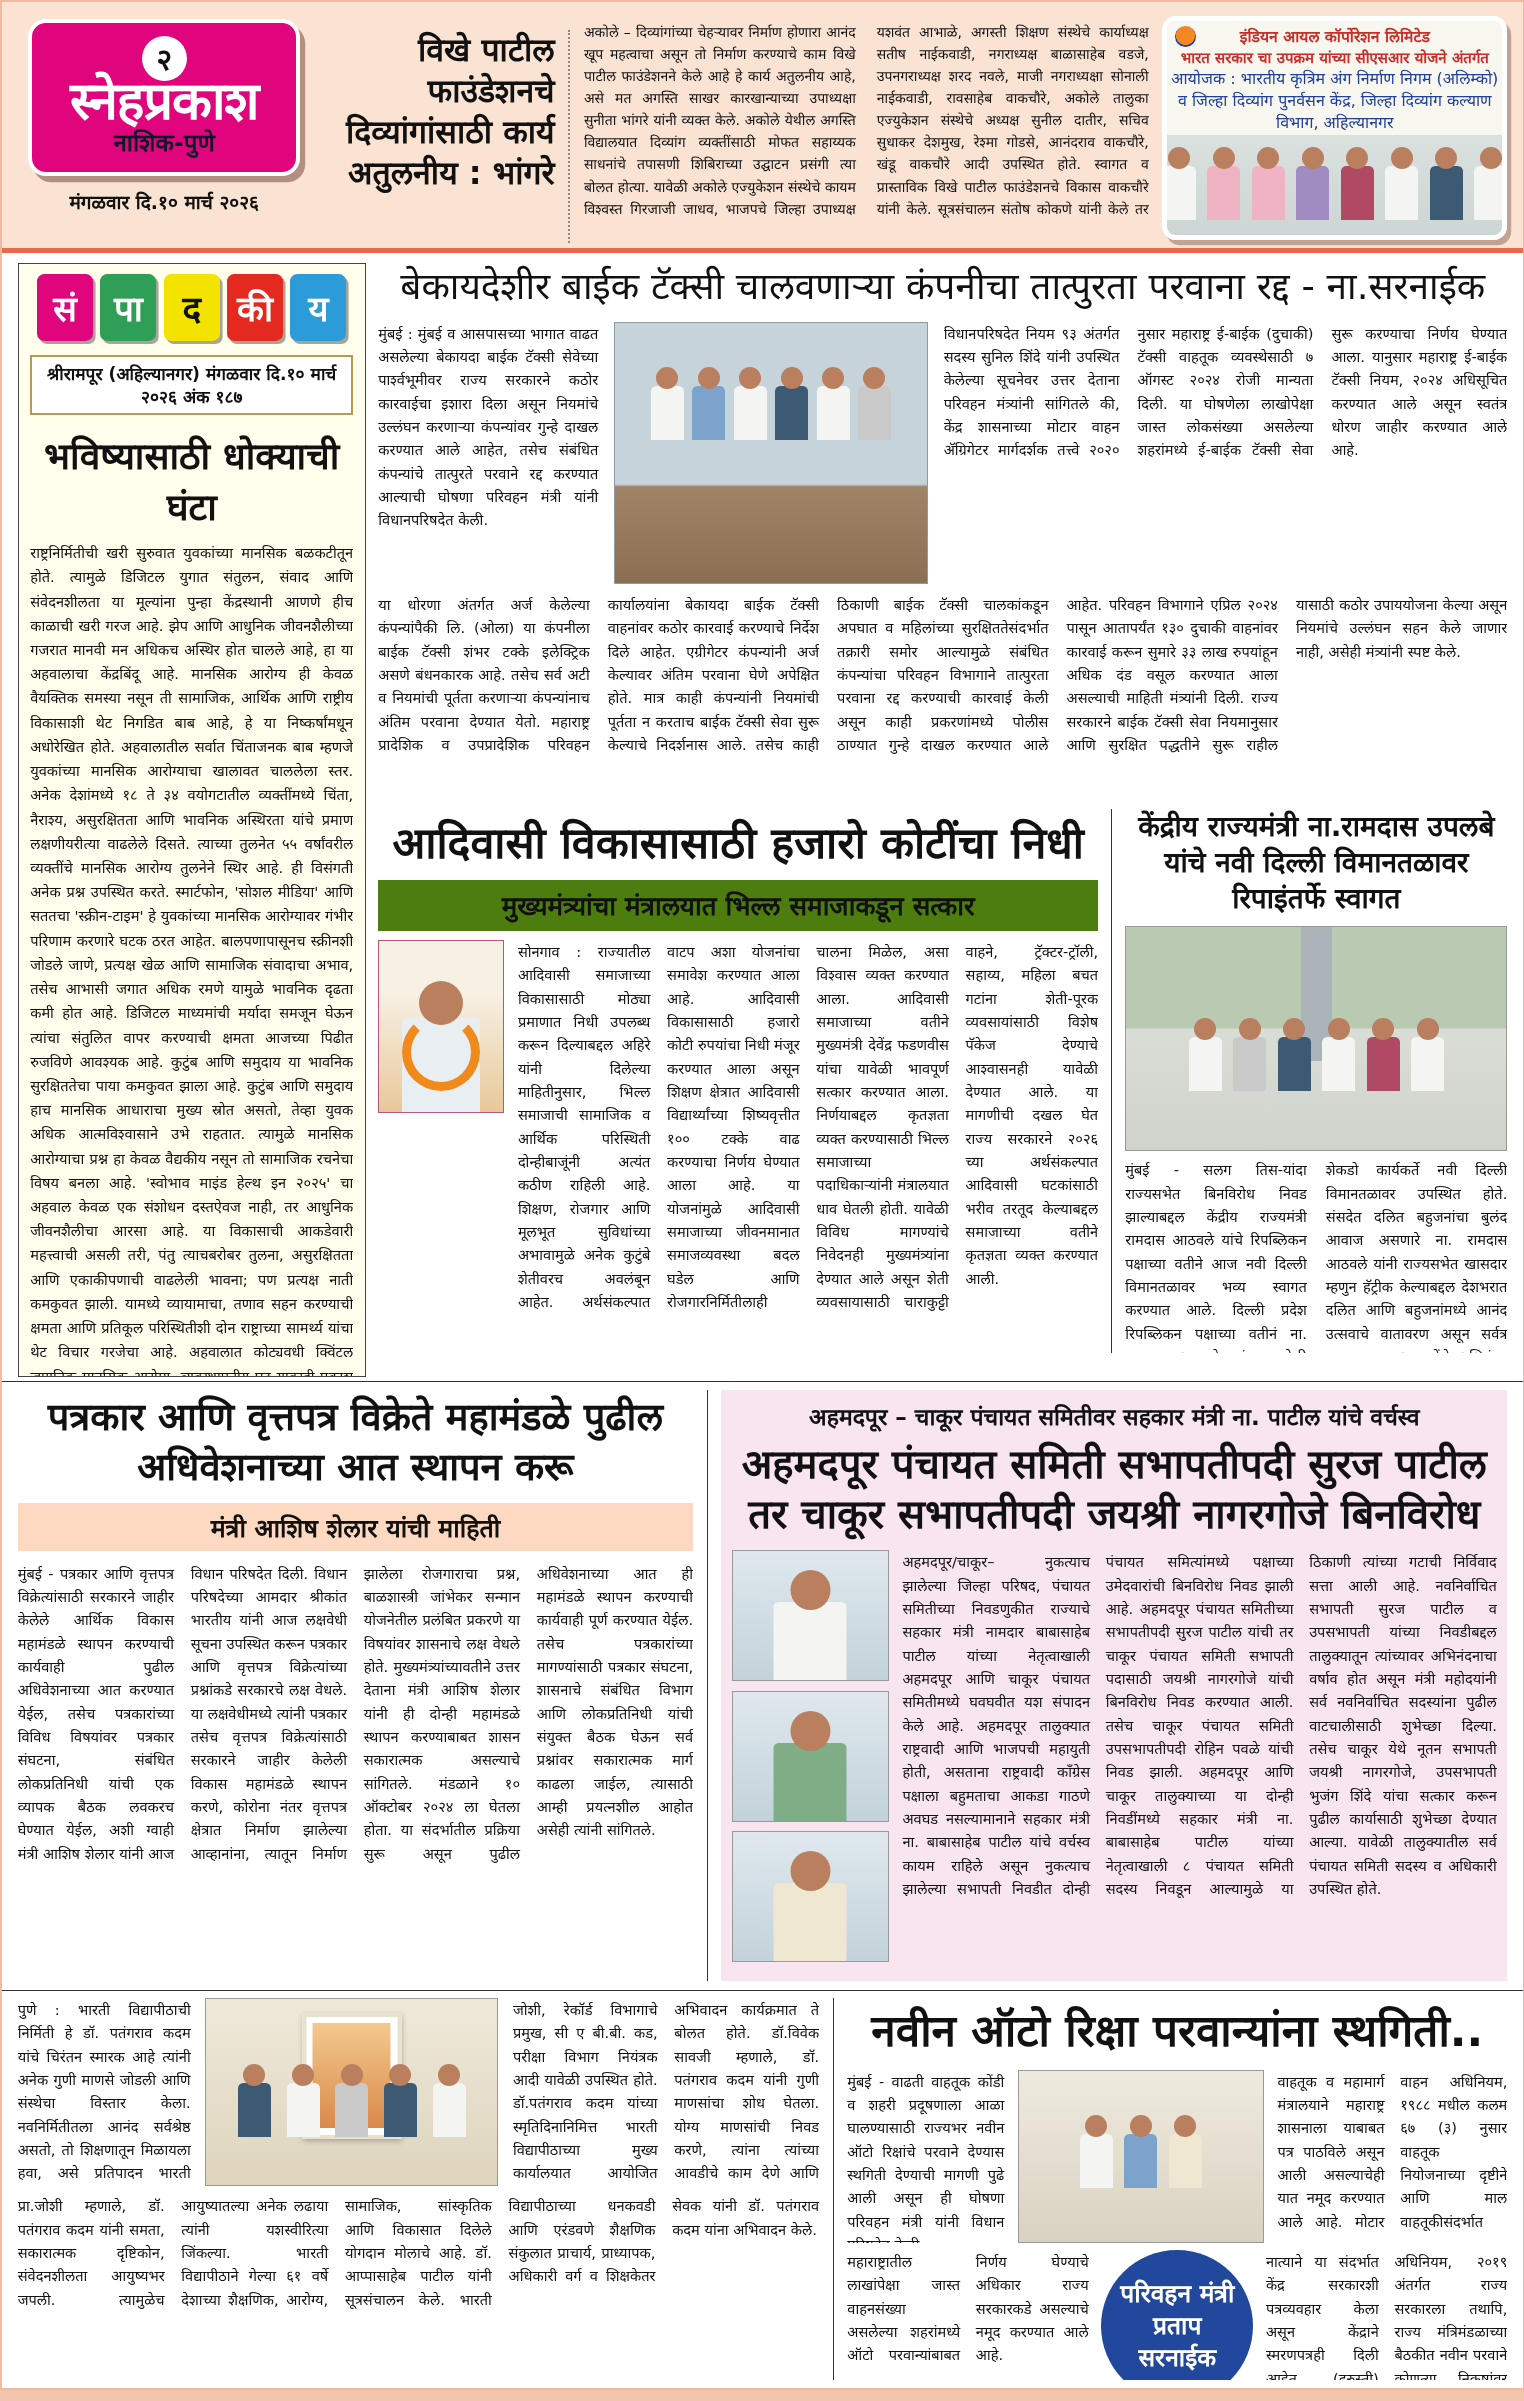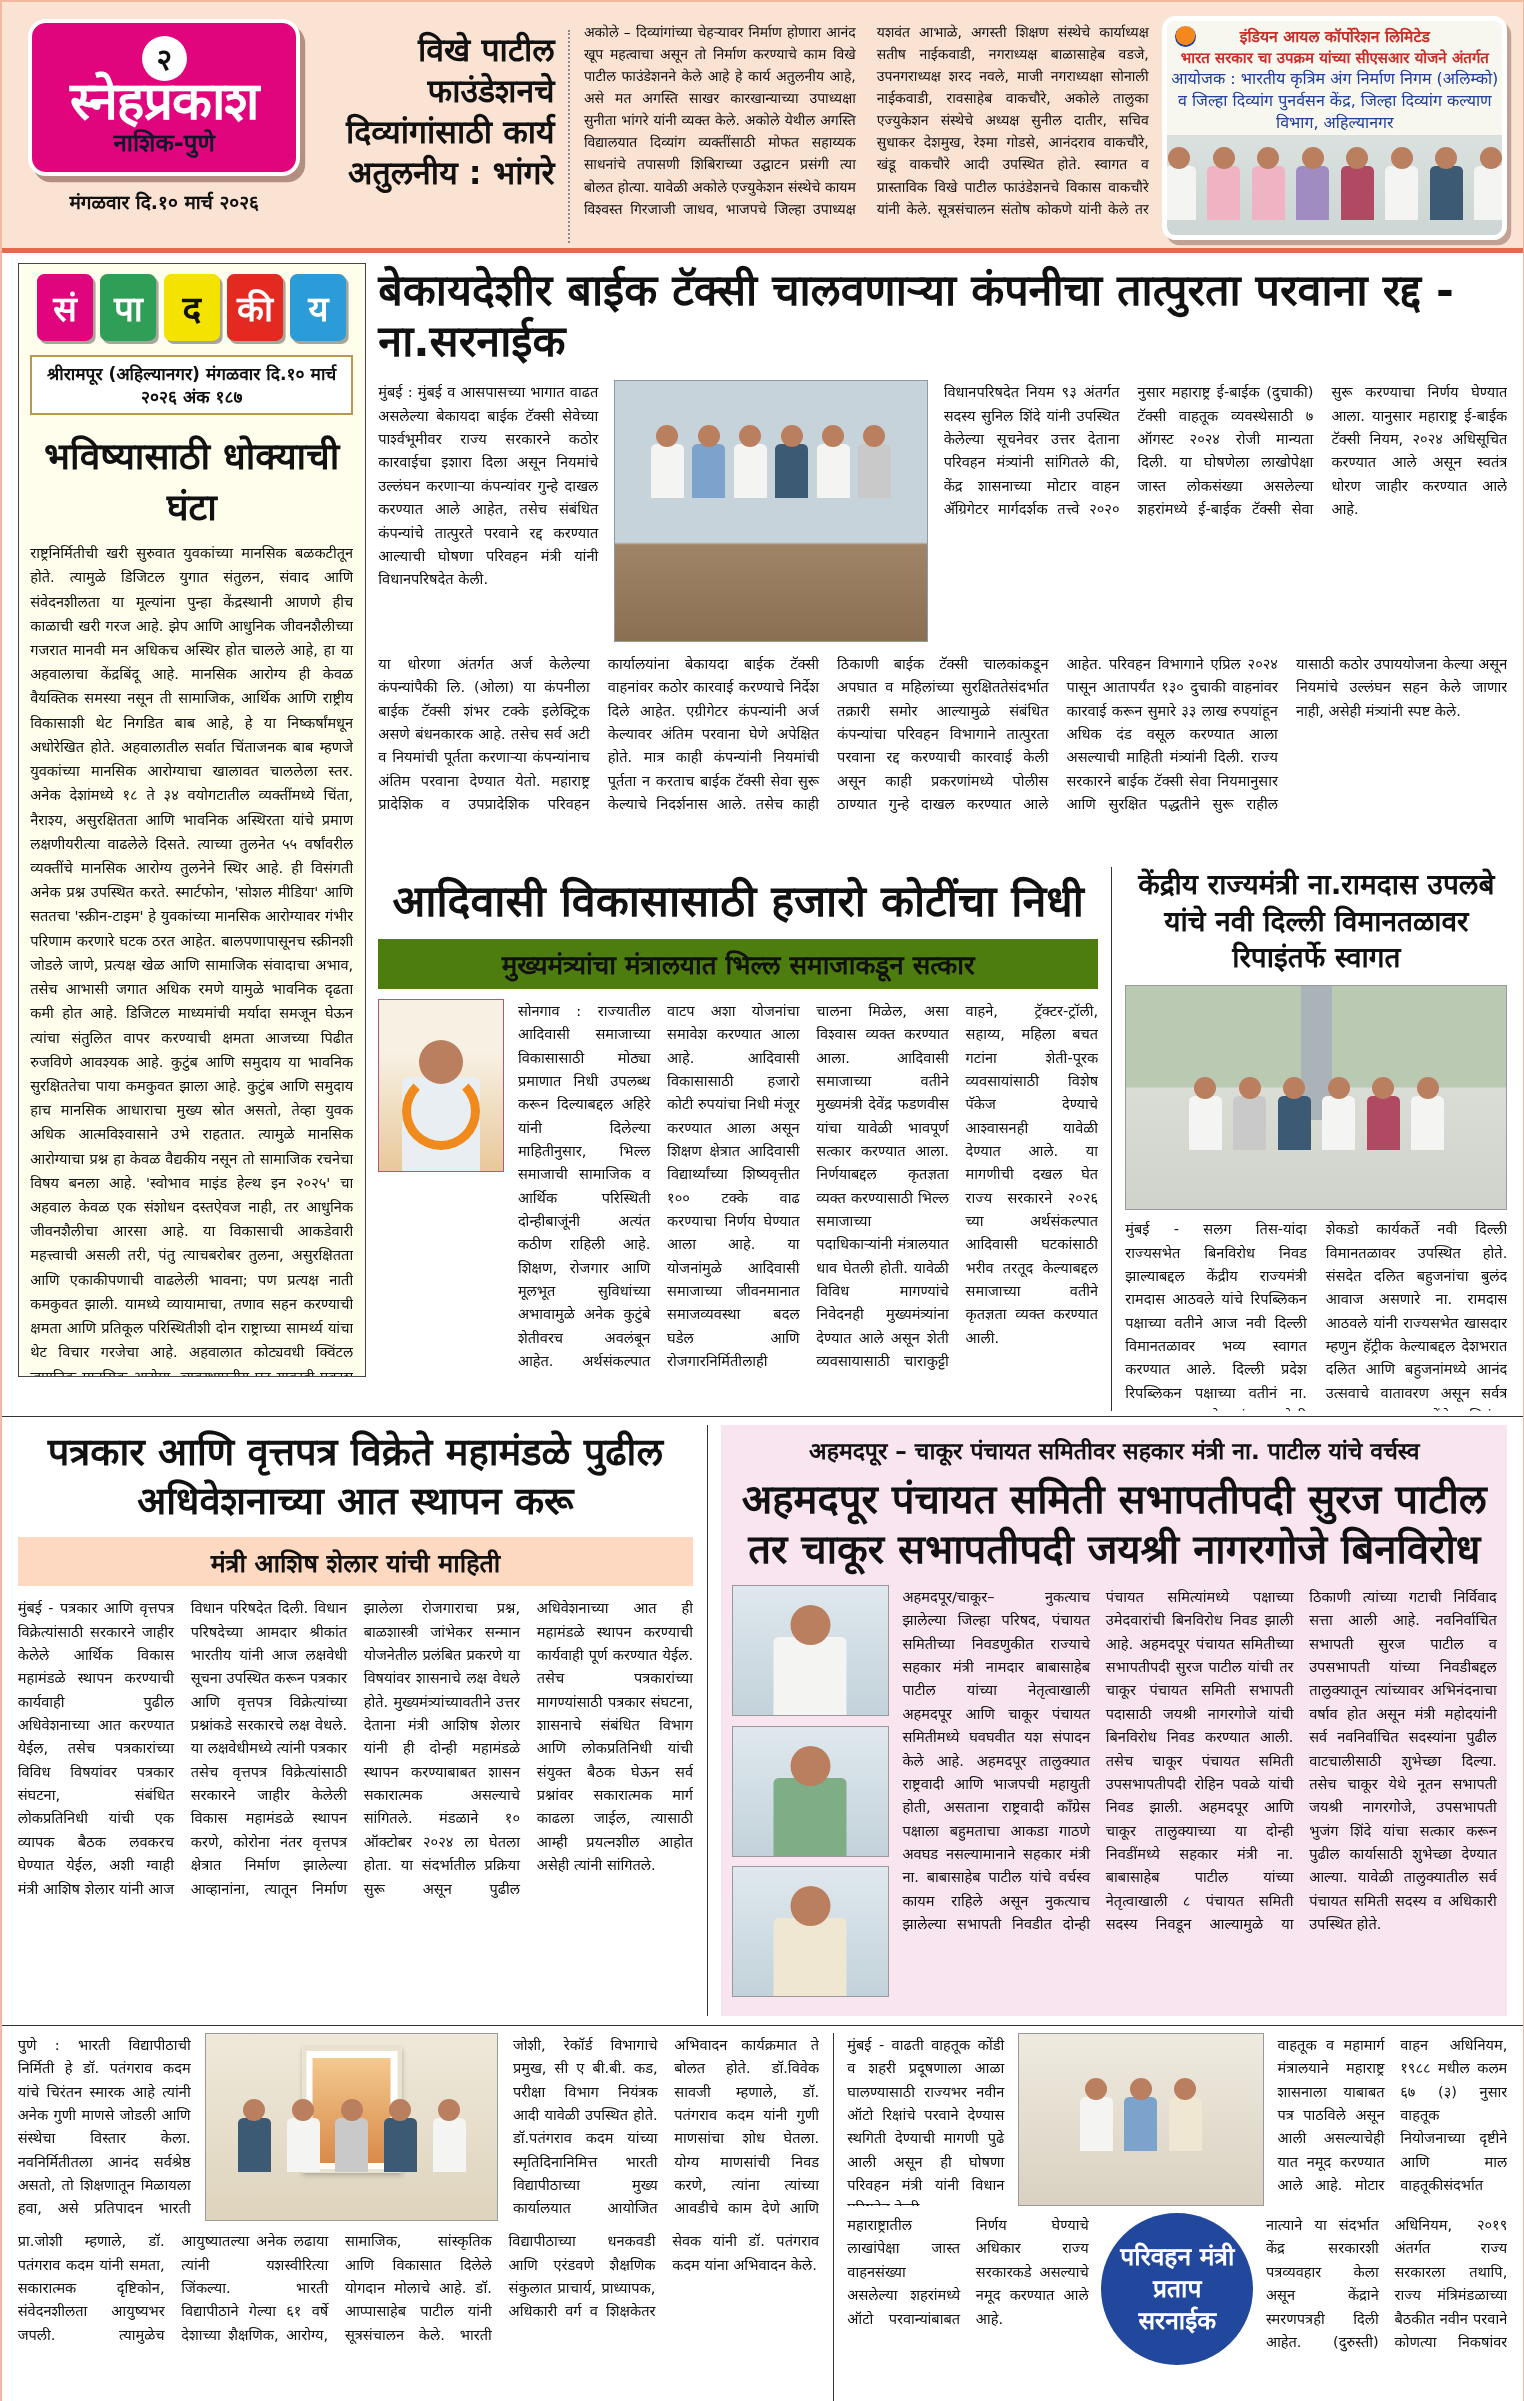--- a/index.html
+++ b/index.html
@@ -59,21 +59,21 @@
   .ed-tile{width:56px;height:67px;border-radius:7.3px;display:flex;align-items:center;justify-content:center;
     font-size:35px;font-weight:bold;color:#fff;box-shadow:2.6px 3.1px 0 rgba(0,0,0,.35);}
   .t0{background:#e0057d;} .t1{background:#2f9e57;} .t2{background:#f4e300;color:#111;}
   .t3{background:#e42a20;} .t4{background:#2b9cd8;}
   .ed-dateline{border:2.1px solid #b89a4e;background:#fff;text-align:center;font-weight:bold;font-size:17.3px;
     padding:5.2px 3.1px;margin:13.6px 0 5.2px;}
   .ed-headline{font-size:37px;font-weight:bold;text-align:center;margin:13.6px 0 10.5px;}
   .ed-body{font-size:14.6px;line-height:1.66;text-align:justify;height:847px;overflow:hidden;}
   
   .main-col{flex:1;display:flex;flex-direction:column;}
-  .bike h1{font-size:43px;line-height:1.2;font-weight:bold;text-align:left;margin:2.1px 0 12.6px;}
+  .bike h1{font-size:37px;line-height:1.2;font-weight:normal;text-align:center;margin:2.1px 0 12.6px;}
   .bike-row{display:flex;gap:15.7px;height:262px;overflow:hidden;}
   .bike-lead{width:220px;flex:none;font-size:14.6px;line-height:1.6;text-align:justify;}
   .bike-photo{width:314px;flex:none;margin:0;background:linear-gradient(#c7d3db 62%,#9f8468 63%,#8a6f52);
     border:1px solid #8d9aa5;position:relative;overflow:hidden;}
   .bike-photo .ph-people{padding-top:63px;gap:8.4px;}
   .bike-a{flex:1;column-count:3;column-gap:18px;font-size:14.6px;line-height:1.6;text-align:justify;overflow:hidden;}
   .bike-b{column-count:5;column-gap:18px;font-size:14.6px;line-height:1.6;text-align:justify;height:205px;overflow:hidden;margin-top:9.4px;}
   .adi-row{gap:13.6px;margin-top:10.5px;height:544px;overflow:hidden;}
   .adivasi{flex:1;border-right:1.6px solid #333;padding-right:12.6px;overflow:hidden;}
   .adivasi h2{font-size:43px;font-weight:bold;text-align:center;margin:3.1px 0 9.4px;}
@@ -284,20 +284,21 @@
             <span class="pp c-navy"></span>
               <span class="pp c-white"></span>
           </div>
         </figure>
         <div class="sav-a">जोशी, रेकॉर्ड विभागाचे प्रमुख, सी ए बी.बी. कड, परीक्षा विभाग नियंत्रक आदी यावेळी उपस्थित होते. डॉ.पतंगराव कदम यांच्या स्मृतिदिनानिमित्त भारती विद्यापीठाच्या मुख्य कार्यालयात आयोजित अभिवादन कार्यक्रमात ते बोलत होते. डॉ.विवेक सावजी म्हणाले, डॉ. पतंगराव कदम यांनी गुणी माणसांचा शोध घेतला. योग्य माणसांची निवड करणे, त्यांना त्यांच्या आवडीचे काम देणे आणि त्यांचे योगदान भारती विद्यापीठासाठी मिळवणे हे काम त्यांनी कायम केले.</div>
       </div>
       <div class="sav-b">प्रा.जोशी म्हणाले, डॉ. पतंगराव कदम यांनी समता, सकारात्मक दृष्टिकोन, संवेदनशीलता आयुष्यभर जपली. त्यामुळेच आयुष्यातल्या अनेक लढाया त्यांनी यशस्वीरित्या जिंकल्या. भारती विद्यापीठाने गेल्या ६१ वर्षे देशाच्या शैक्षणिक, आरोग्य, सामाजिक, सांस्कृतिक आणि विकासात दिलेले योगदान मोलाचे आहे. डॉ. आप्पासाहेब पाटील यांनी सूत्रसंचालन केले. भारती विद्यापीठाच्या धनकवडी आणि एरंडवणे शैक्षणिक संकुलात प्राचार्य, प्राध्यापक, अधिकारी वर्ग व शिक्षकेतर सेवक यांनी डॉ. पतंगराव कदम यांना अभिवादन केले.</div>
     </section>
 
     <section class="auto">
+      <h2>नवीन ऑटो रिक्षा परवान्यांना स्थगिती..</h2>
       <div class="auto-row">
         <div class="auto-lead">मुंबई - वाढती वाहतूक कोंडी व शहरी प्रदूषणाला आळा घालण्यासाठी राज्यभर नवीन ऑटो रिक्षांचे परवाने देण्यास स्थगिती देण्याची मागणी पुढे आली असून ही घोषणा परिवहन मंत्री यांनी विधान परिषदेत केली.</div>
         <figure class="auto-photo">
           <div class="ph-people">
             <span class="pp c-white"></span>
               <span class="pp c-blue"></span>
               <span class="pp c-cream"></span>
           </div>
         </figure>
         <div class="auto-a">वाहतूक व महामार्ग मंत्रालयाने महाराष्ट्र शासनाला याबाबत पत्र पाठविले असून आली असल्याचेही यात नमूद करण्यात आले आहे. मोटार वाहन अधिनियम, १९८८ मधील कलम ६७ (३) नुसार वाहतूक नियोजनाच्या दृष्टीने आणि माल वाहतूकीसंदर्भात परवाने देण्याचा अधिकार राज्यांना आहे.</div>

